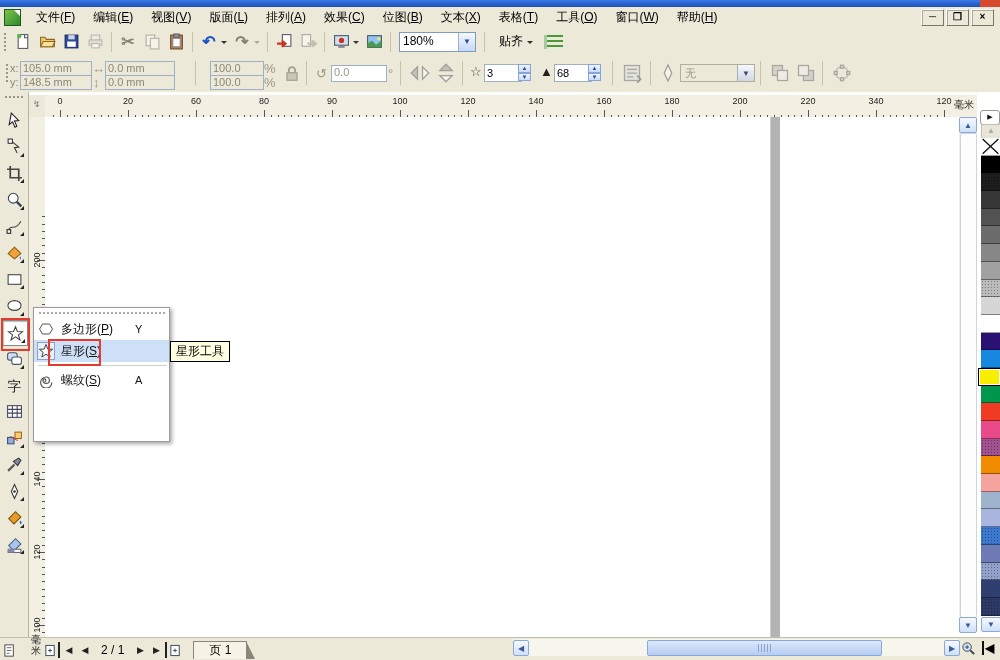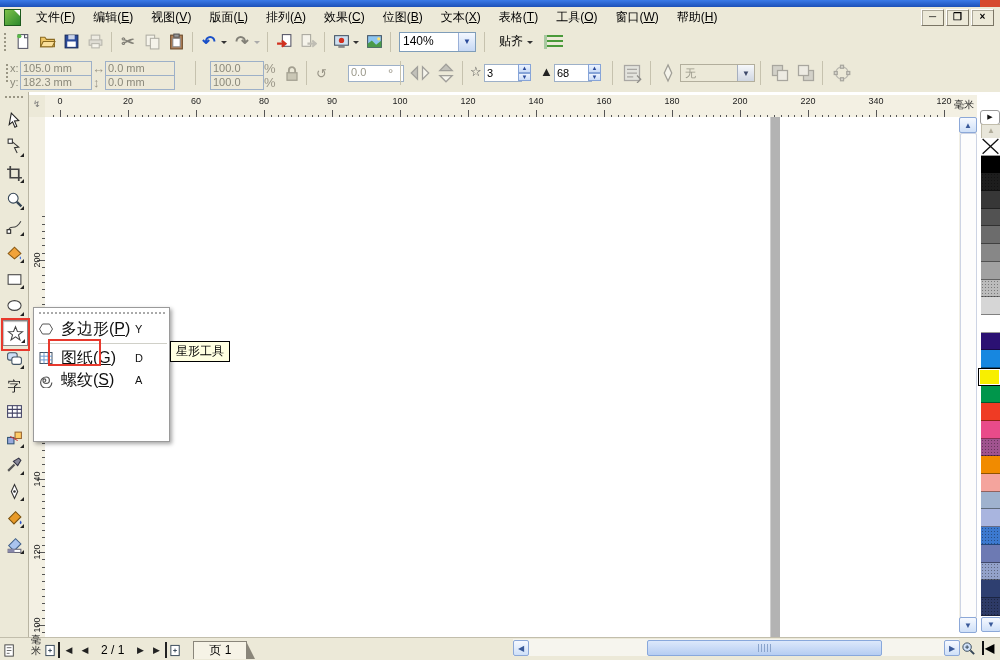--- a/index.html
+++ b/index.html
@@ -89,21 +89,21 @@
   #palette-down{position:absolute;left:981px;top:525px;width:18px;height:13px;}
   
   #flyout{position:absolute;left:33px;top:215px;width:135px;height:133px;background:#fff;border:1px solid #9a9a9a;
     box-shadow:2px 2px 4px rgba(0,0,0,.35);z-index:30;}
   #flyout .fhandle{height:5px;margin:3px 4px 2px;background-image:radial-gradient(circle,#aaa 1px,transparent 1.4px);background-size:4px 4px;}
   .fitem{position:relative;height:22px;display:flex;align-items:center;}
   .fitem.hl{background:#cde0f8;}
   .fitem .ficon{width:16px;height:16px;margin:0 7px 0 4px;}
   .fitem .ficon svg{width:16px;height:16px;}
   .fitem.hl .ficon{outline:1px solid #8aa4c8;background:#e8f0fb;}
-  .fitem .flabel{font-size:16px;color:#111;}
+  .fitem .flabel{font-size:12px;color:#111;}
   .fitem .fshort{position:absolute;left:101px;font-size:11px;color:#111;}
   .fsep{height:1px;background:#d0d0c8;margin:3px 2px 3px 4px;}
   
   .redbox{position:absolute;border:2px solid #e8392d;z-index:40;}
   #tooltip{position:absolute;left:170px;top:249px;background:#ffffe1;border:1px solid #000;
     padding:1px 5px;font-size:12px;z-index:45;color:#000;}
   
   #statusbar{position:absolute;left:0;top:637px;width:1000px;height:23px;background:#ece9d8;border-top:1px solid #c2beac;}
   #statusbar .row{position:absolute;left:0;top:3px;height:18px;display:flex;align-items:center;}
   .pgbtn{width:16px;height:16px;display:flex;align-items:center;justify-content:center;font-size:9px;color:#222;}
@@ -231,55 +231,55 @@
     <div class="ddarrow"></div>
     <div class="tbtn">
         <svg viewBox="0 0 16 16">
           <rect x="1.5" y="2.5" width="13" height="11" fill="#8ec6f0" stroke="#456"></rect>
           <path d="M1.5 10l4-3 4 4 5-4v6.5h-13z" fill="#4a9a4a"></path>
           <circle cx="12" cy="5.5" r="1.5" fill="#ffe26a"></circle>
         </svg>
       </div>
     <div class="tsep"></div>
     <div id="zoom-combo">
-      <div class="val">140%</div>
+      <div class="val">180%</div>
       <div class="dropbtn">▼</div>
     </div>
     <div class="tsep"></div>
     <div id="snap-btn">
       <span>贴齐</span>
     </div>
     <div class="ddarrow"></div>
     <div id="options-icon"></div>
   </div>
 
   <div id="propbar">
     <div class="grip pb" style="left:2px;top:8px;"></div>
     <div class="pb" style="left:10px;top:7px;">x:</div>
     <div class="pfield pb" style="left:20px;top:6px;width:66px;">105.0 mm</div>
     <div class="pb" style="left:10px;top:21px;">y:</div>
-    <div class="pfield pb" style="left:20px;top:20px;width:66px;">182.3 mm</div>
+    <div class="pfield pb" style="left:20px;top:20px;width:66px;">148.5 mm</div>
     <div class="picon" style="left:92px;top:7px;">↔</div>
     <div class="pfield pb" style="left:105px;top:6px;width:64px;">0.0 mm</div>
     <div class="picon" style="left:93px;top:21px;">↕</div>
     <div class="pfield pb" style="left:105px;top:20px;width:64px;">0.0 mm</div>
     <div class="psep" style="left:195px;"></div>
     <div class="pfield pb" style="left:210px;top:6px;width:48px;">100.0</div>
     <div class="picon" style="left:264px;top:7px;">%</div>
     <div class="pfield pb" style="left:210px;top:20px;width:48px;">100.0</div>
     <div class="picon" style="left:264px;top:21px;">%</div>
     <div class="pbtn" style="left:282px;top:9px;">
         <svg viewBox="0 0 16 16">
           <rect x="4" y="7" width="8" height="6" fill="#b8a94a" stroke="#6a5a10"></rect>
           <path d="M5.5 7V5a2.5 2.5 0 0 1 5 0v2" fill="none" stroke="#6a5a10" stroke-width="1.5"></path>
         </svg>
       </div>
     <div class="psep" style="left:306px;"></div>
     <div class="picon" style="left:316px;top:12px;">↺</div>
-    <div class="pfield pb pwhite" style="left:348px;top:10px;width:50px;height:15px;color:#9a988a;">0.0</div>
+    <div class="pfield pb pwhite" style="left:331px;top:10px;width:50px;height:15px;color:#9a988a;">0.0</div>
     <div class="picon" style="left:388px;top:12px;">°</div>
     <div class="psep" style="left:400px;"></div>
     <div class="pbtn" style="left:410px;top:8px;">
         <svg viewBox="0 0 16 16">
           <path d="M6 3v10L1 8z" fill="#99a" stroke="#557"></path>
           <path d="M10 3v10l5-5z" fill="#fff" stroke="#557"></path>
         </svg>
       </div>
     <div class="pbtn" style="left:436px;top:8px;">
         <svg viewBox="0 0 16 16">
@@ -725,29 +725,28 @@
     <div id="flyout">
       <div class="fhandle"></div>
       <div>
           <div class="fitem">
             <span class="ficon"><svg viewBox="0 0 16 16">
                 <polygon points="4.5,3 11.5,3 14.5,8 11.5,13 4.5,13 1.5,8" fill="#fff" stroke="#555"></polygon>
               </svg></span>
             <span class="flabel">多边形(<u>P</u>)</span>
             <span class="fshort">Y</span>
           </div>
+          <div class="fitem hl">
+            <span class="ficon"><svg viewBox="0 0 16 16">
+                <path d="M8 1.5l1.8 4.6 4.9.2-3.9 3 1.4 4.7L8 11.2 3.8 14l1.4-4.7-3.9-3 4.9-.2z" fill="#fff" stroke="#444"></path>
+              </svg></span>
+            <span class="flabel">星形(<u>S</u>)</span>
+            <span class="fshort"></span>
+          </div>
           <div class="fsep"></div>
-          <div class="fitem">
-            <span class="ficon"><svg viewBox="0 0 16 16">
-                <rect x="2" y="2.5" width="12" height="11" fill="#fff" stroke="#456"></rect>
-                <path d="M2 6.2h12M2 9.9h12M6 2.5v11M10 2.5v11" stroke="#6a9ad0"></path>
-              </svg></span>
-            <span class="flabel">图纸(<u>G</u>)</span>
-            <span class="fshort">D</span>
-          </div>
           <div class="fitem">
             <span class="ficon"><svg viewBox="0 0 16 16">
                 <path d="M8 8a1.4 1.4 0 1 0-1.4-1.4 3.2 3.2 0 1 0 3.2-3.2 5.6 5.6 0 1 0 5.6 5.6" transform="translate(-1.6 1.6)" fill="none" stroke="#555" stroke-width="1.2"></path>
               </svg></span>
             <span class="flabel">螺纹(<u>S</u>)</span>
             <span class="fshort">A</span>
           </div>
         </div>
     </div>
 

